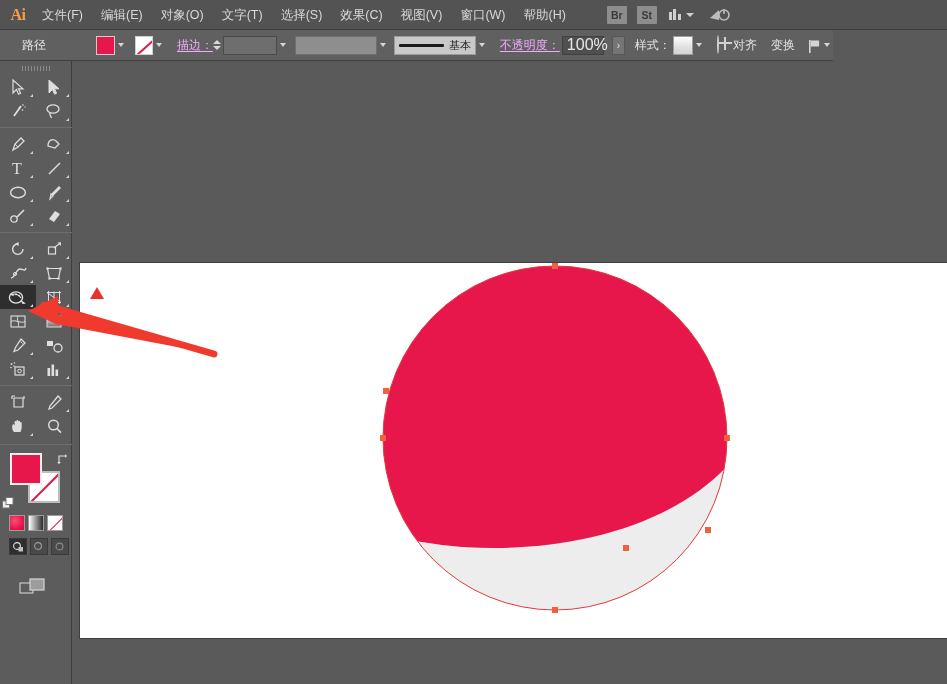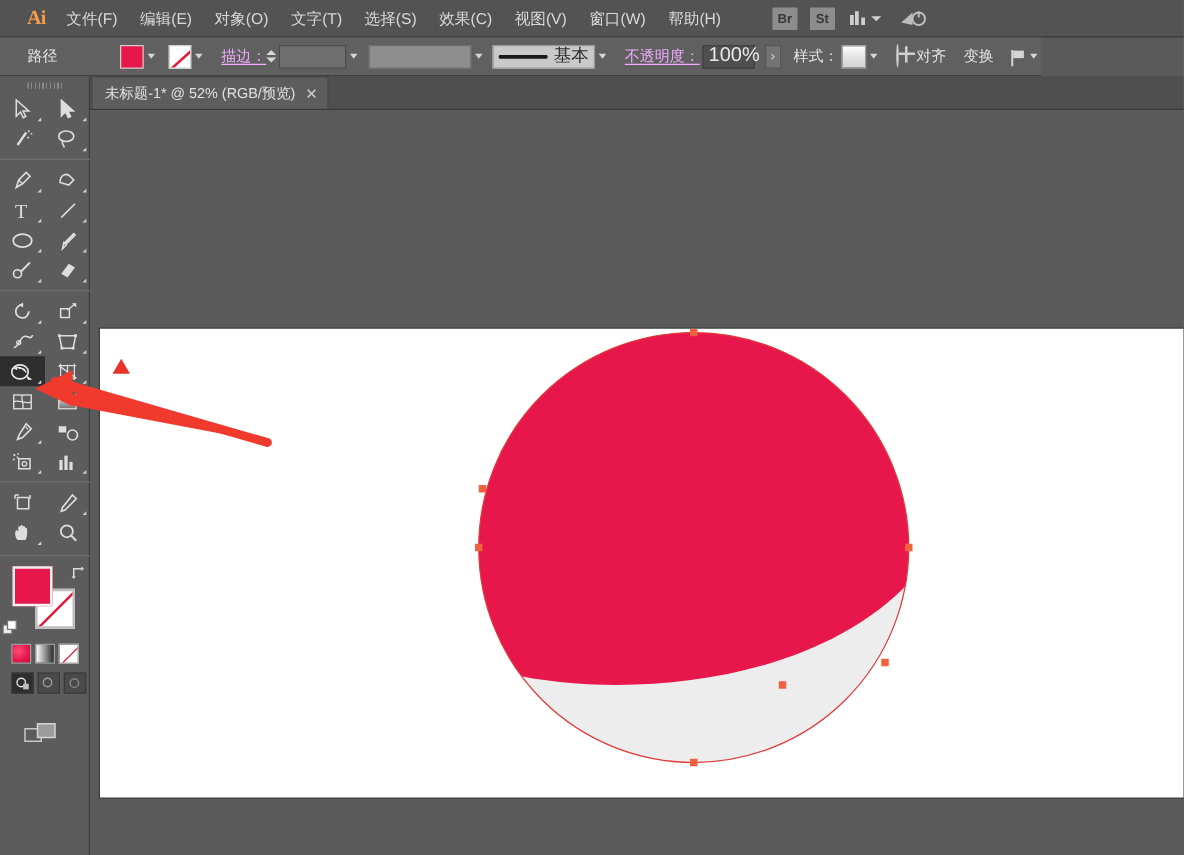--- a/index.html
+++ b/index.html
@@ -17,21 +17,21 @@
     background: #535353;
     display: flex; align-items: center;
     border-bottom: 1px solid #3c3c3c;
   }
   .ai-logo {
     width: 30px; height: 30px;
     display: flex; align-items: center; justify-content: center;
     font-family: "Liberation Serif", serif;
     font-size: 16px; font-weight: bold;
     color: #f79d4a; letter-spacing: -0.5px;
-    margin-left: 14px;
+    margin-left: 3px;
   }
   .menu-item {
     padding: 0 9px; height: 30px; line-height: 30px;
     font-size: 12.5px; color: #d8d8d8;
     white-space: nowrap; cursor: default;
   }
   .mb-btn {
     width: 20px; height: 18px; margin-left: 10px;
     background: #8d8d8d; color: #3a3a3a;
     font-size: 10.5px; font-weight: bold;
@@ -95,21 +95,21 @@
     font-size: 16px; color: #e8e8e8; display: flex; align-items: center;
     padding: 0 4px;
   }
   .field.light { background: #8e8e8e; border-color: #6f6f6f; }
   .field.dark  { background: #4f4f4f; border-color: #404040; }
   .brush-box {
     height: 19px; width: 88px; background: #c9c9c9; border: 1px solid #9a9a9a;
     display: flex; align-items: center; padding: 0 4px; gap: 5px;
   }
   .brush-line { flex: 1 1 auto; height: 3px; background: #1a1a1a; border-radius: 1px; }
-  .brush-name { font-size: 14px; color: #2a2a2a; }
+  .brush-name { font-size: 11px; color: #2a2a2a; }
   .style-swatch {
     width: 22px; height: 19px;
     background: linear-gradient(180deg,#fefefe 0%, #e2e2e2 55%, #d3d3d3 100%);
     border: 1px solid #9d9d9d;
   }
   .round-icon {
     width: 17px; height: 17px; border-radius: 50%;
     border: 1.5px solid #d0d0d0; position: relative;
   }
   .round-icon::before, .round-icon::after {
@@ -307,26 +307,20 @@
       <svg width="16" height="16" viewBox="0 0 16 16">
         <rect x="2" y="2" width="1.6" height="13" fill="#d5d5d5"></rect>
         <rect x="3.6" y="2.5" width="8.5" height="6" fill="#d5d5d5"></rect>
       </svg>
     </div>
     <div class="dd-arrow">
         <span class="caret"></span>
       </div>
   </div>
 
-  <div class="tabbar">
-    <div class="doc-tab">
-      <span>未标题-1* @ 52% (RGB/预览)</span>
-      <span class="tab-close">✕</span>
-    </div>
-  </div>
 
   <div class="toolbar">
     <div class="tb-grip">
         <i></i>
       </div>
 
     <div class="tool-grid">
 
       <div class="tool">
         <svg width="16" height="17" viewBox="0 0 16 17">

